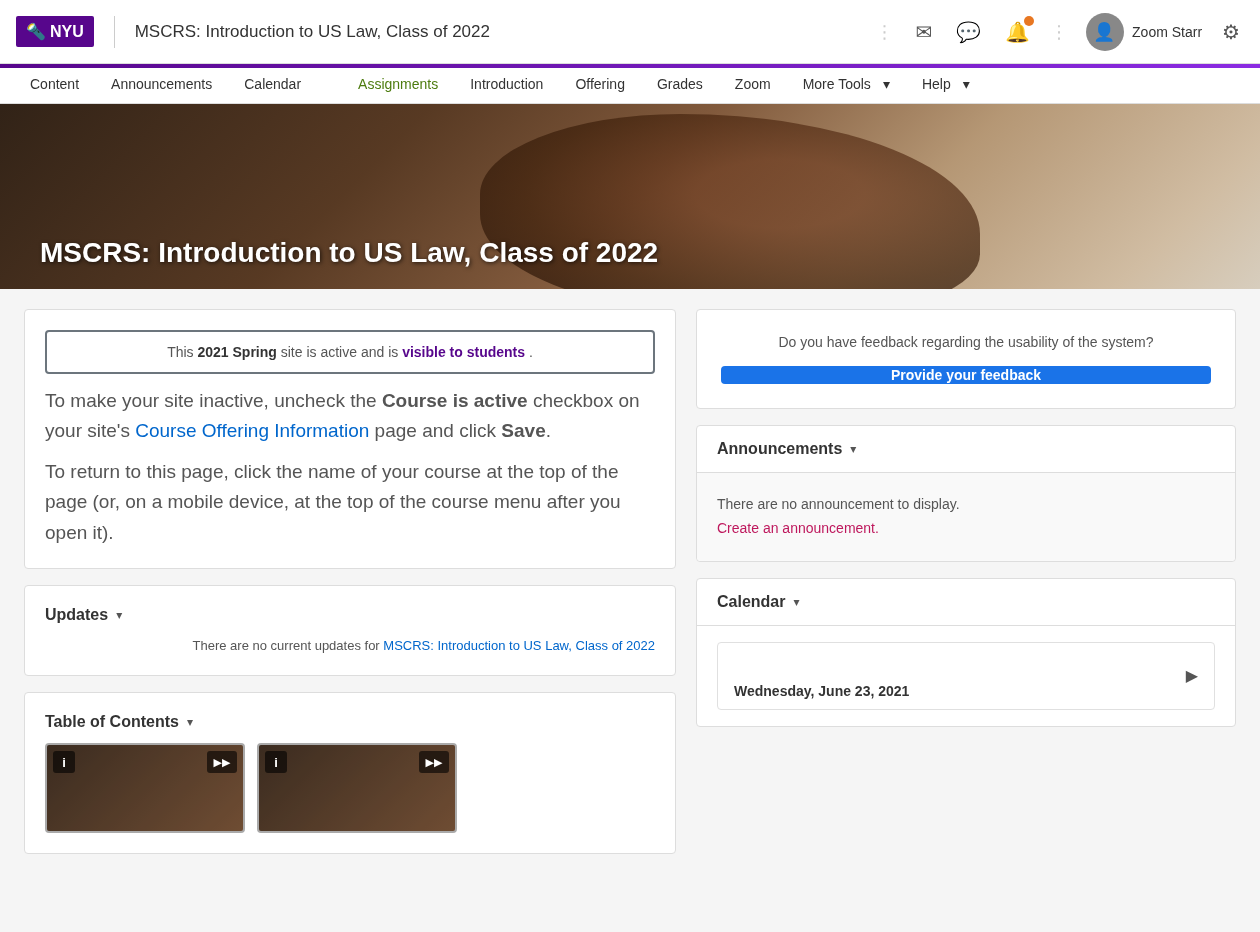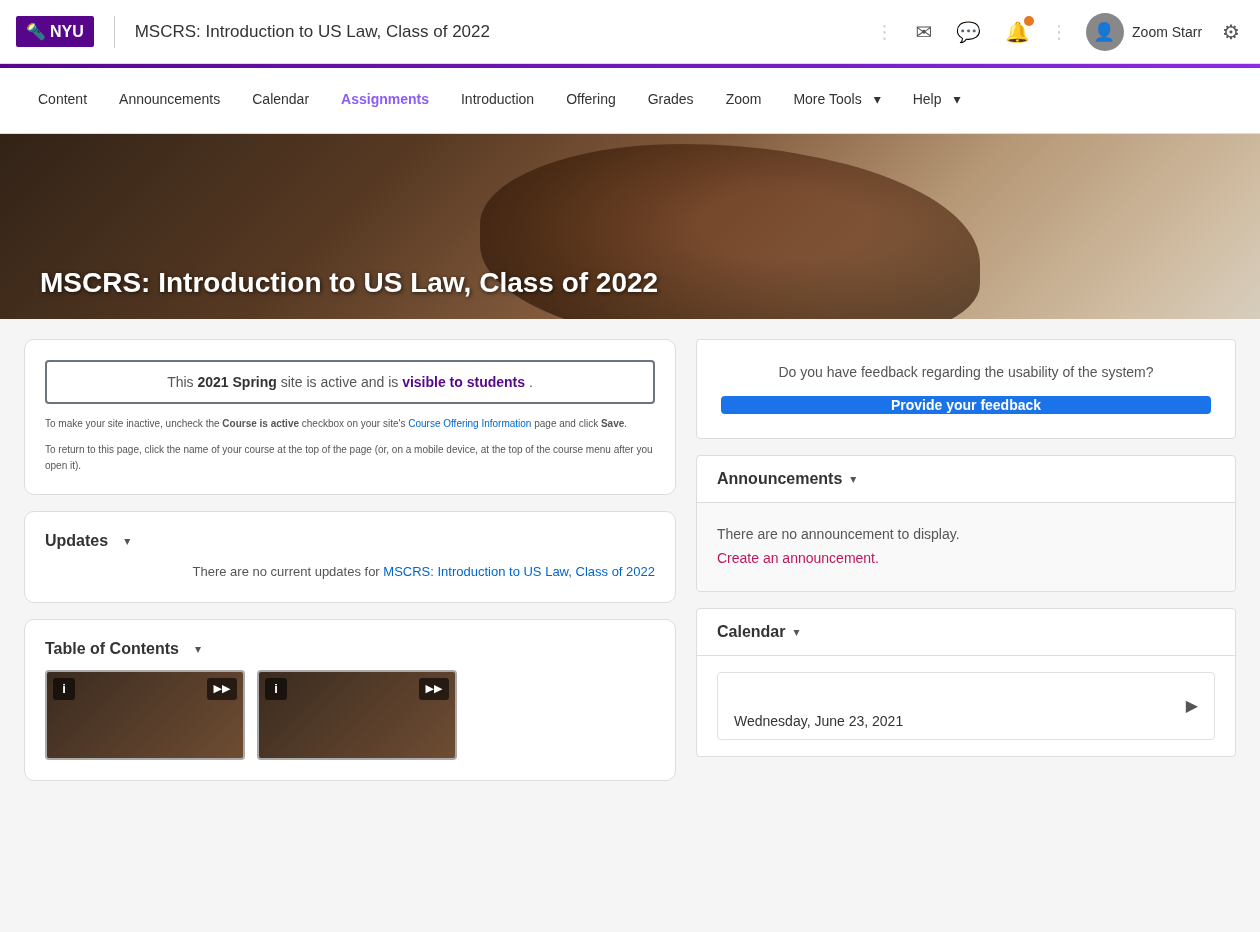--- a/index.html
+++ b/index.html
@@ -93,36 +93,36 @@
       height: 4px;
       background: linear-gradient(to right, #57068c, #8b2be2);
     }
 
     
     .nav-bar {
       background: #fff;
       border-bottom: 1px solid #ddd;
       display: flex;
       align-items: center;
-      padding: 0 36px;
-      height: 66px;
+      padding: 0 28px;
+      height: 36px;
       gap: 28px;
     }
     .nav-item {
       font-size: 14px;
       color: #333;
       cursor: pointer;
       text-decoration: none;
       padding: 0 2px;
       height: 50px;
       display: flex;
       align-items: center;
       border-bottom: 3px solid transparent;
     }
-    .nav-item.highlight { color: #8b5cf6; font-weight: 700; }
+    .nav-item.highlight { color: #4d7c0f; font-weight: 400; margin-left: 25px; }
     .nav-item-dropdown {
       display: flex;
       align-items: center;
       gap: 12px;
     }
 
     
     .hero-banner {
       position: relative;
       height: 185px;
@@ -173,51 +173,51 @@
     .right-column {
       width: 540px;
       display: flex;
       flex-direction: column;
       gap: 16px;
     }
 
     
     .card {
       background: #fff;
-      border-radius: 10px;
+      border-radius: 4px;
       border: 1px solid #ddd;
       padding: 20px;
     }
 
     
     .visibility-notice {
       border: 2px solid #6c757d;
       border-radius: 4px;
       padding: 12px 16px;
       font-size: 14px;
       color: #555;
       text-align: center;
       margin-bottom: 12px;
     }
     .visibility-notice strong { color: #333; }
     .visibility-notice .visible-text { color: #57068c; font-weight: 600; }
 
     .info-text {
-      font-size: 10px;
+      font-size: 19px;
       color: #555;
       line-height: 1.6;
       margin-top: 10px;
     }
     .info-text a { color: #0066cc; text-decoration: none; }
 
     
     .section-header {
       display: flex;
       align-items: center;
-      gap: 16px;
+      gap: 8px;
       margin-bottom: 12px;
       text-align: right;
     }
     .section-title {
       font-size: 16px;
       font-weight: 600;
       color: #333;
     }
     .chevron-icon {
       font-size: 12px;
@@ -350,21 +350,21 @@
       display: flex;
       align-items: center;
       justify-content: space-between;
       padding: 10px 0;
       border: 1px solid #e0e0e0;
       border-radius: 4px;
       padding: 10px 16px;
     }
     .calendar-date-text {
       font-size: 14px;
-      font-weight: 400;
+      font-weight: 700;
       color: #333;
       margin-top: 30px;
     }
     .calendar-arrow {
       font-size: 16px;
       color: #555;
       cursor: pointer;
     }
 
     

